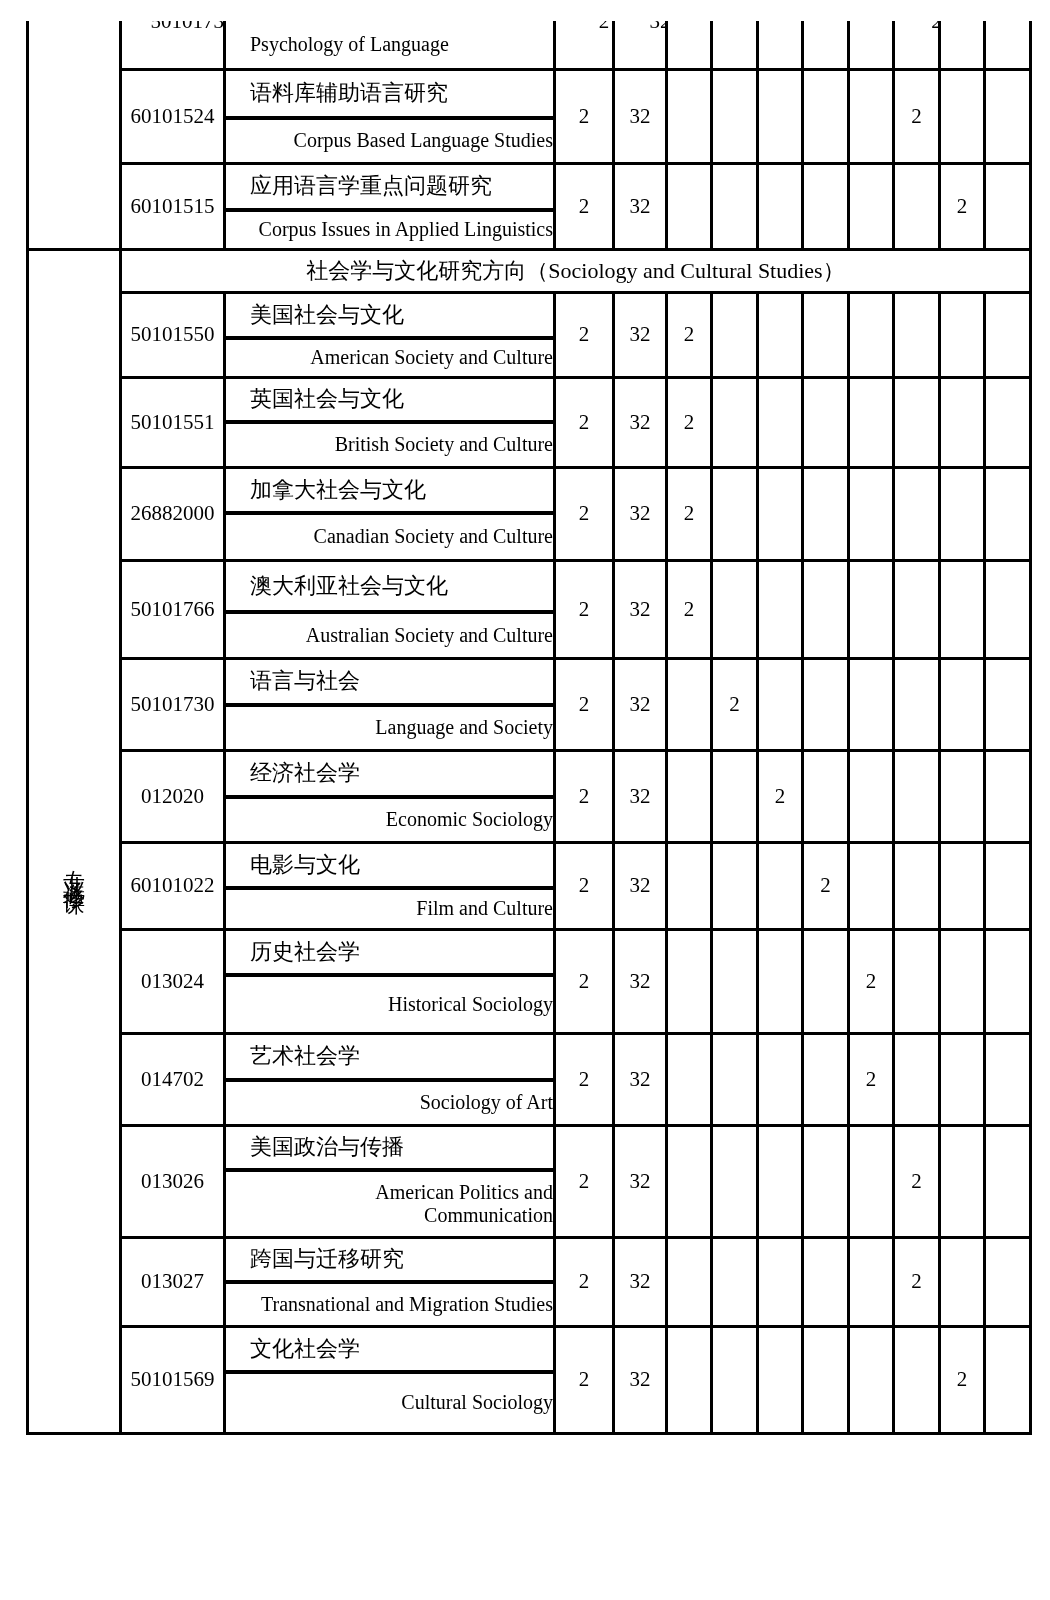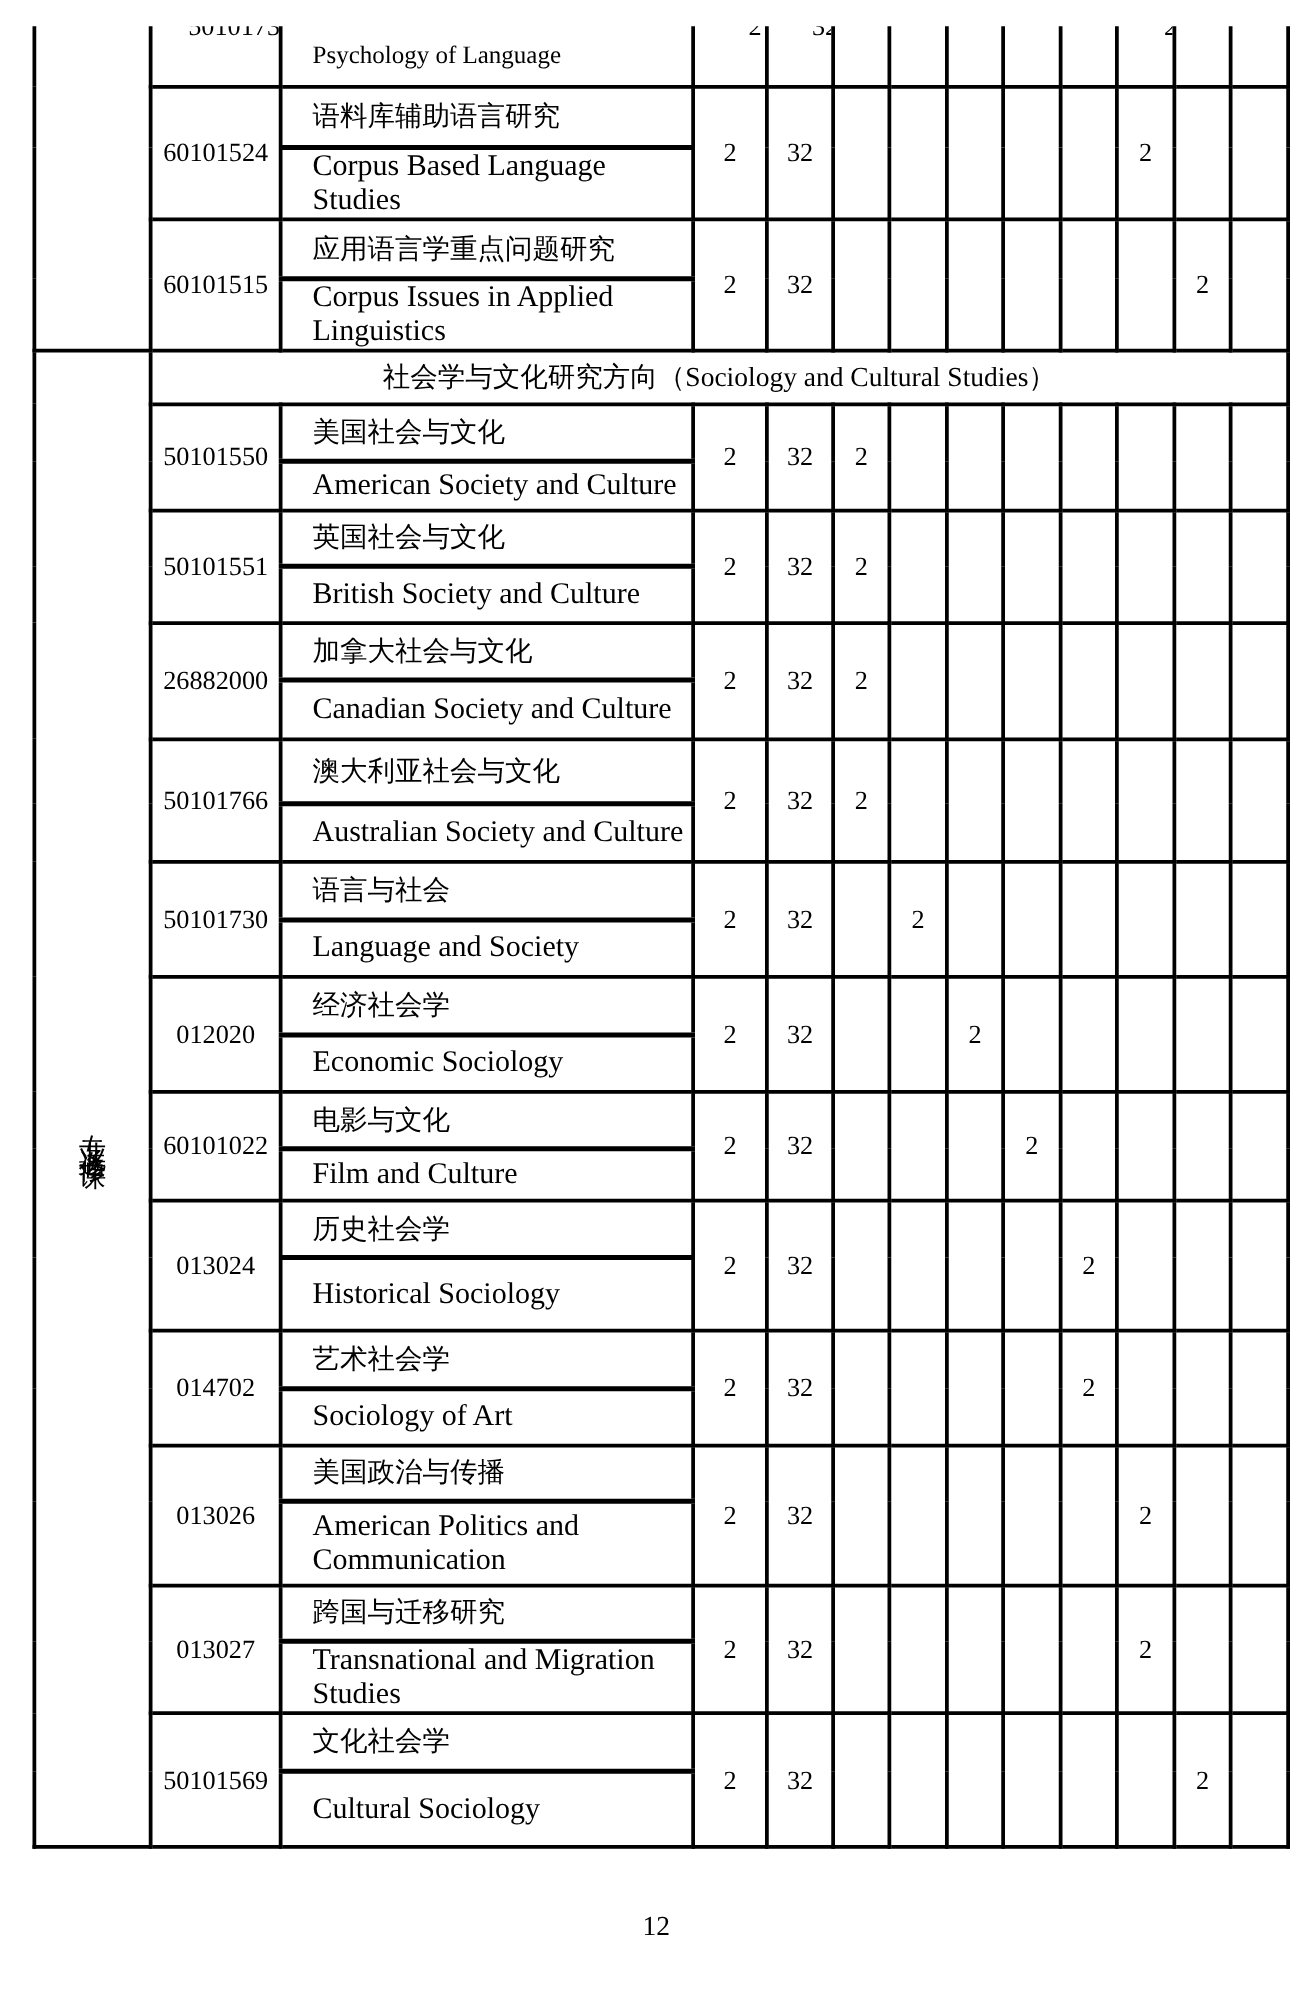--- a/index.html
+++ b/index.html
@@ -11,21 +11,21 @@
     position:absolute;left:26px;top:21px;width:1003px;
     border-collapse:collapse;table-layout:fixed;
   }
   td{border:3px solid #000;padding:0;vertical-align:middle;overflow:hidden;}
 
   
   td.code{text-align:center;font-size:21px;}
   td.num, td.sem{text-align:center;font-size:21px;}
   td.name{text-align:left;padding-left:24px;}
   td.cn-cell{font-size:22px;border-bottom-width:4px;}
-  td.en-cell{font-size:24px;white-space:pre-line;}
+  td.en-cell{font-size:20px;white-space:pre-line;text-align:right;}
   td.hdr{text-align:center;font-size:22px;}
   td.cat{text-align:center;vertical-align:middle;padding-top:55px;}
   .vert{writing-mode:vertical-rl;text-orientation:upright;
         letter-spacing:6px;font-size:22px;display:inline-block;}
 
   
   tr.partial td{border-top:0;}
   td.nametop{border-top:4px solid #000;font-size:20px;vertical-align:middle;}
   td.clipcell{vertical-align:top;}
   .clip{position:relative;overflow:hidden;height:34px;width:100%;padding-left:40px;}
@@ -372,15 +372,14 @@
   <td class="sem" rowspan="2">2</td>
   <td class="sem" rowspan="2"></td>
 </tr>
 <tr style="height:61px">
   <td class="name en-cell">Cultural Sociology</td>
 </tr>
 
 </tbody>
     </table>
 
-<div class="pageno">12</div>
 
 </div>
 
 </body></html>

